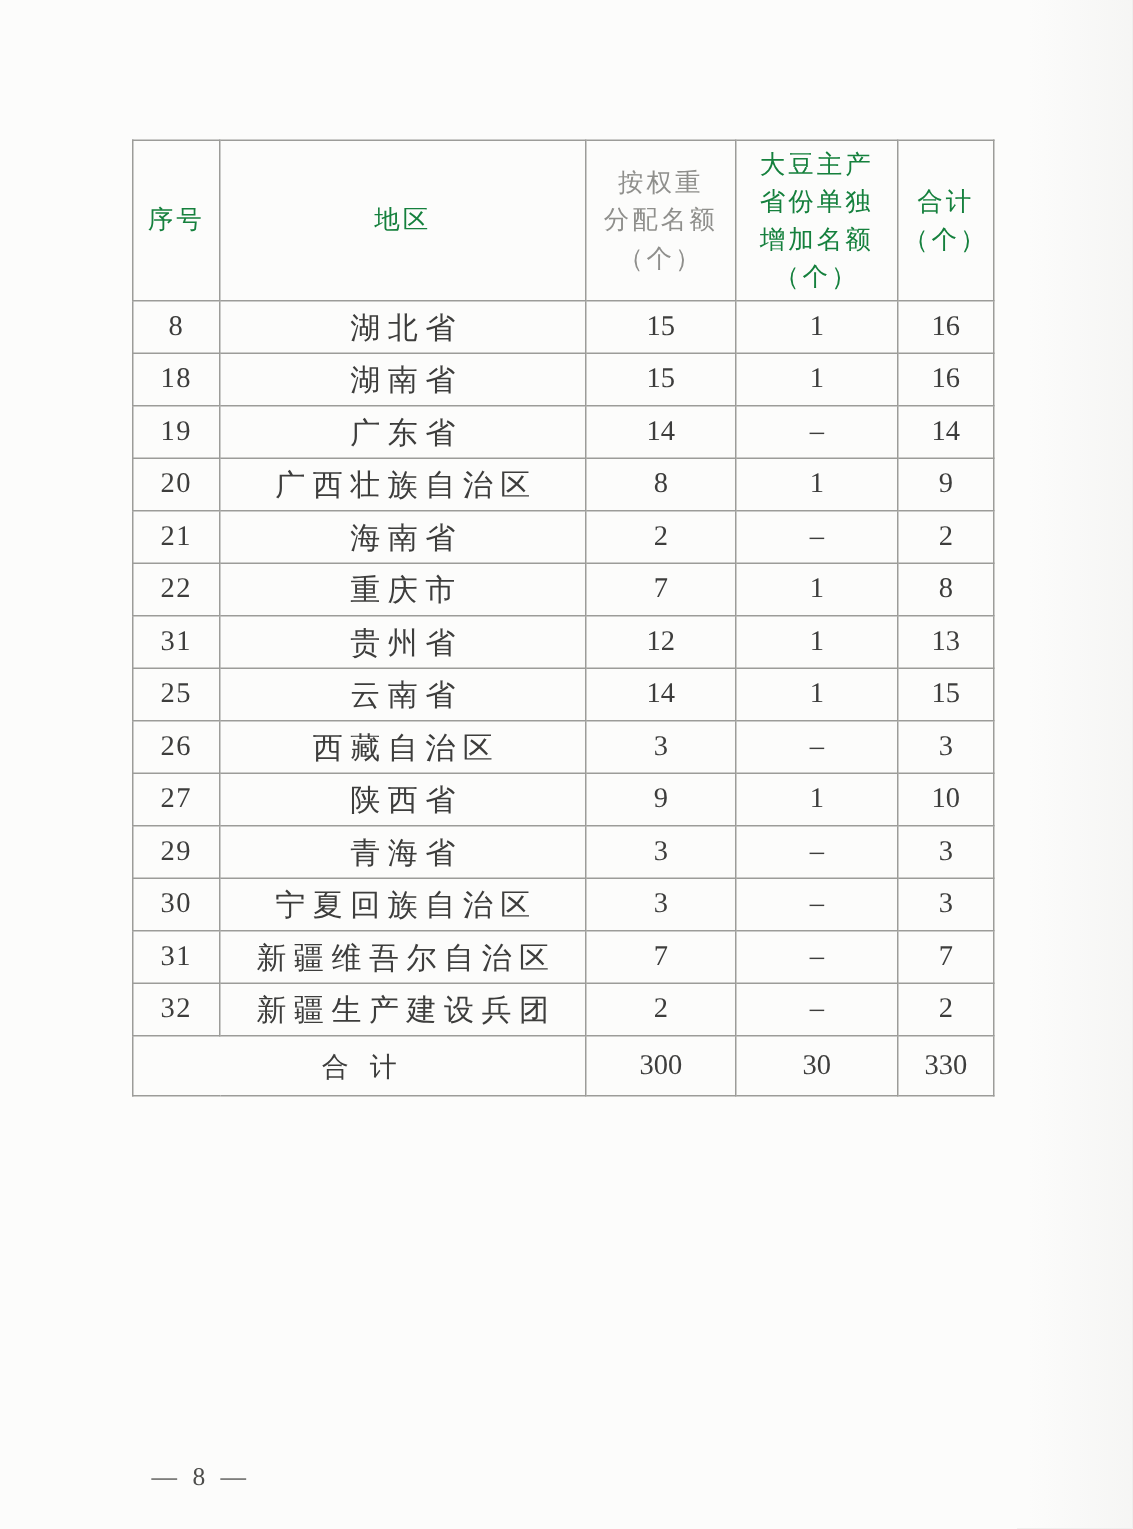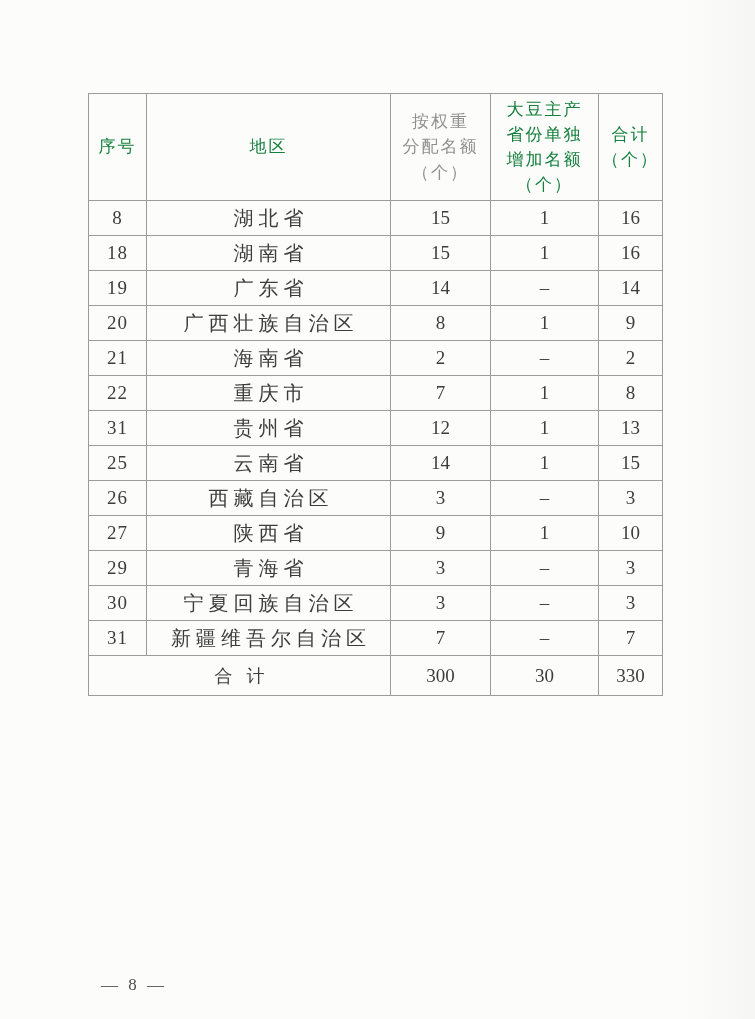--- a/index.html
+++ b/index.html
@@ -174,20 +174,27 @@
           <td class="num">–</td>
           <td class="num">3</td>
         </tr>
         <tr>
           <td class="seq num">31</td>
           <td class="region">新疆维吾尔自治区</td>
           <td class="num">7</td>
           <td class="num">–</td>
           <td class="num">7</td>
         </tr>
+        <tr>
+          <td class="seq num">32</td>
+          <td class="region">新疆生产建设兵团</td>
+          <td class="num">2</td>
+          <td class="num">–</td>
+          <td class="num">2</td>
+        </tr>
       </tbody>
     <tfoot>
       <tr>
         <td colspan="2" class="total-label">合计</td>
         <td class="num">300</td>
         <td class="num">30</td>
         <td class="num">330</td>
       </tr>
     </tfoot>
   </table>

